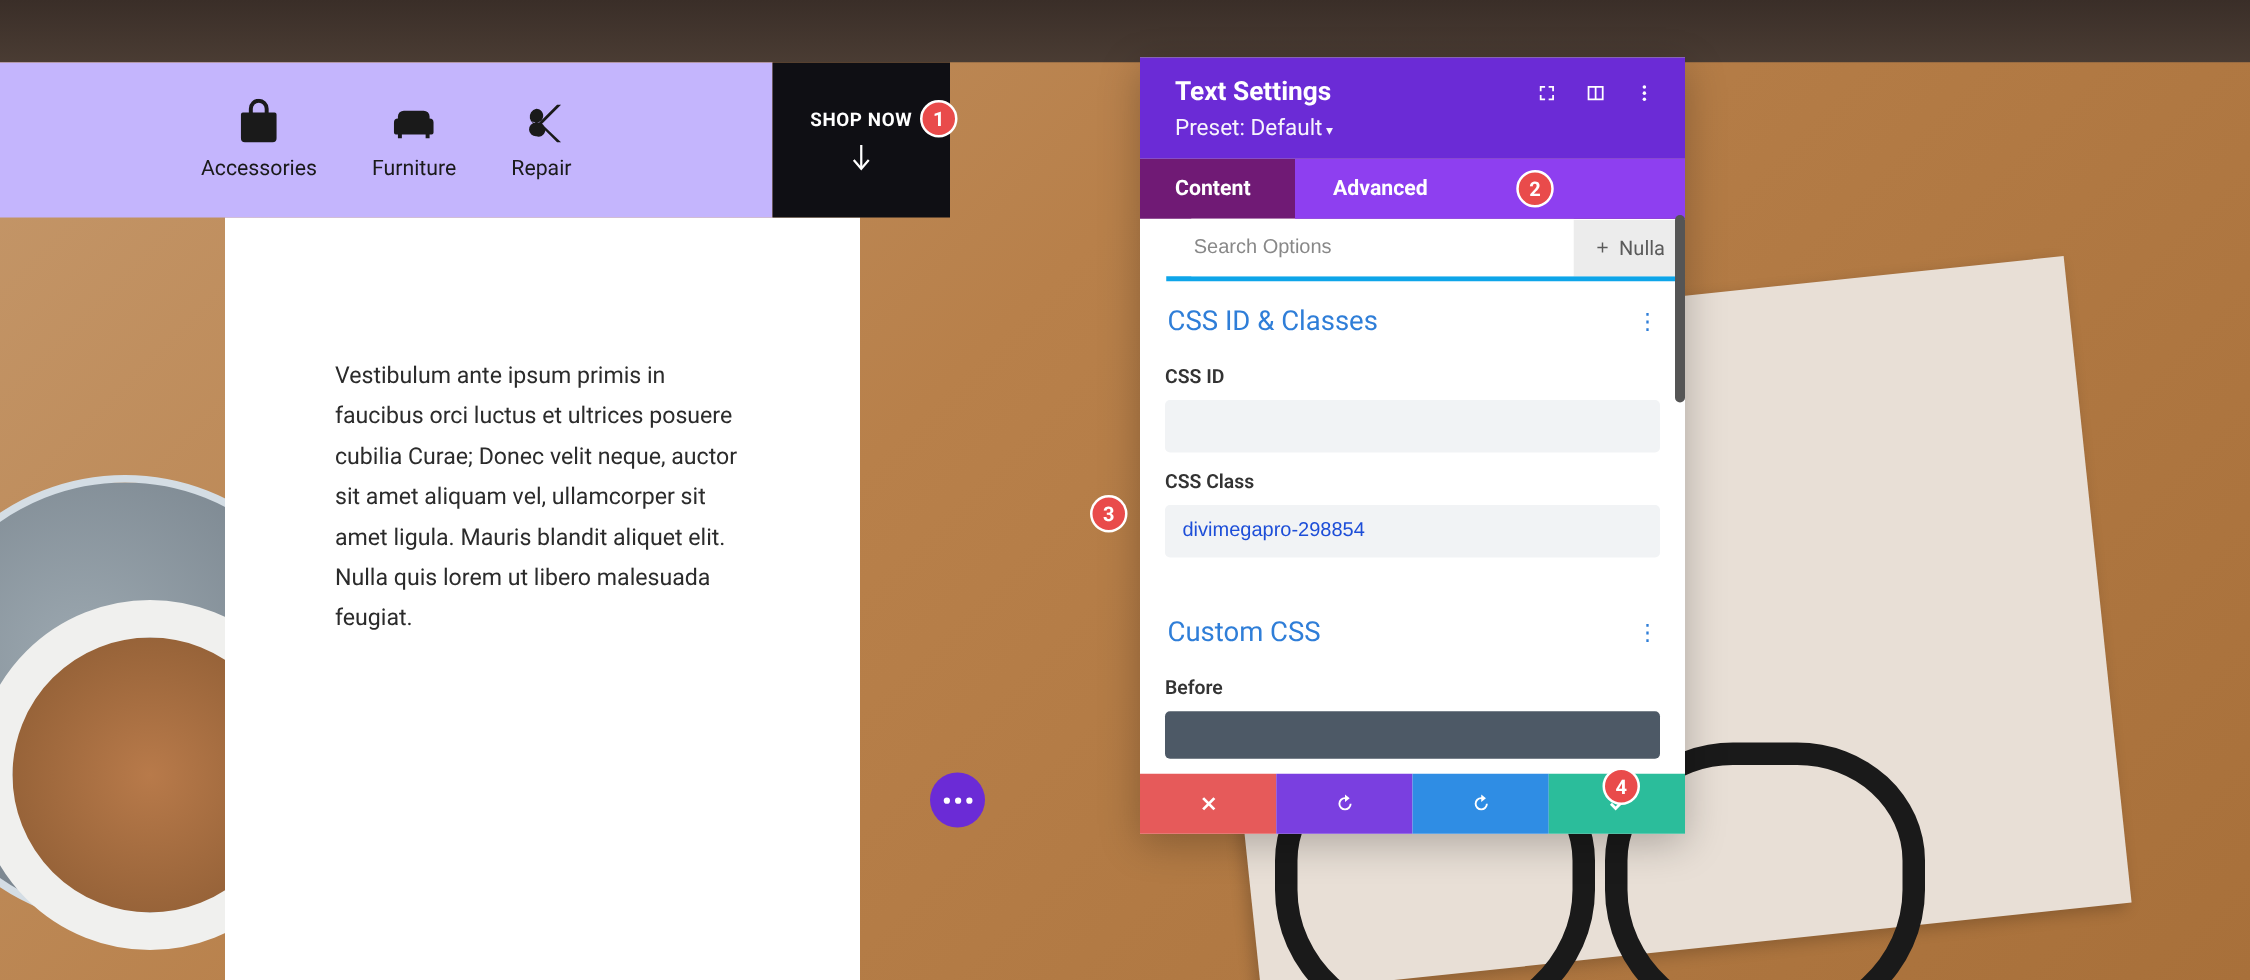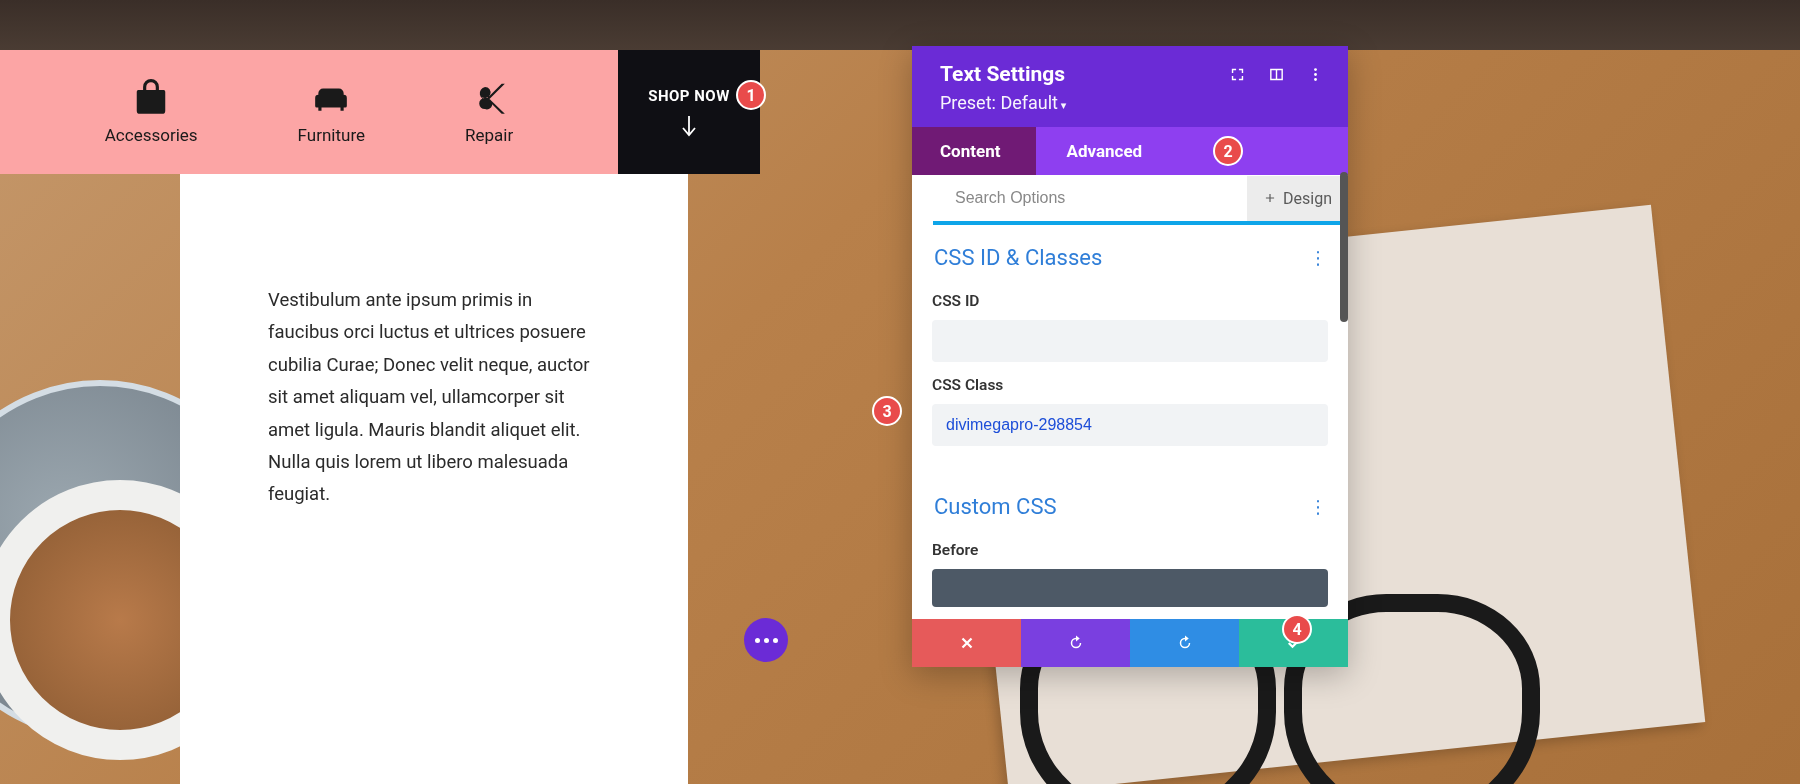--- a/index.html
+++ b/index.html
@@ -72,25 +72,25 @@
 .navbar {
   position: absolute;
   top: 50px; left: 0;
   width: 760px;
   height: 124px;
   display: flex;
   z-index: 5;
 }
 .nav-left {
   flex: 1;
-  background: #fca5a5;
+  background: #c4b5fd;
   display: flex;
   align-items: center;
   justify-content: center;
-  gap: 100px;
+  gap: 44px;
   padding: 0 30px;
   text-align: right;
 }
 .nav-item {
   display: flex;
   flex-direction: column;
   align-items: center;
   gap: 8px;
   color: #1a1a1a;
   font-size: 17px;
@@ -369,21 +369,21 @@
     <div class="panel-tab">Content</div>
     <div class="panel-tab active">Advanced</div>
   </div>
 
   <div class="panel-search">
     <input type="text" placeholder="Search Options" style="">
     <div class="filter-btn">
       <svg width="14" height="14" viewBox="0 0 24 24" fill="#5a5a5a">
           <path d="M11 5h2v6h6v2h-6v6h-2v-6H5v-2h6V5z"></path>
         </svg>
-      <span>Design</span>
+      <span>Nulla</span>
     </div>
   </div>
 
   <div class="panel-body">
     <div class="section-header">
       <div class="section-title">CSS ID &amp; Classes</div>
       <div class="section-menu">⋮</div>
     </div>
 
     <div class="field-label">CSS ID</div>

